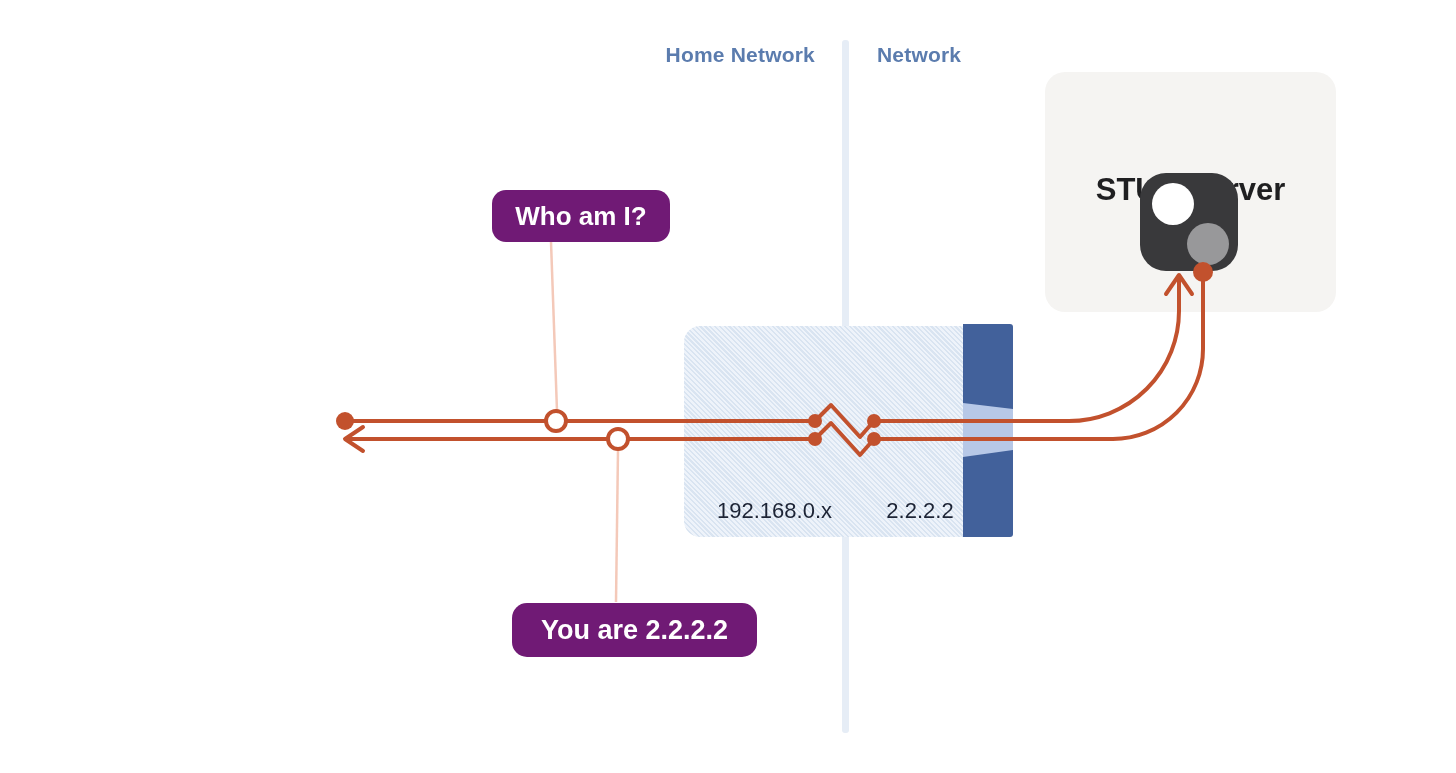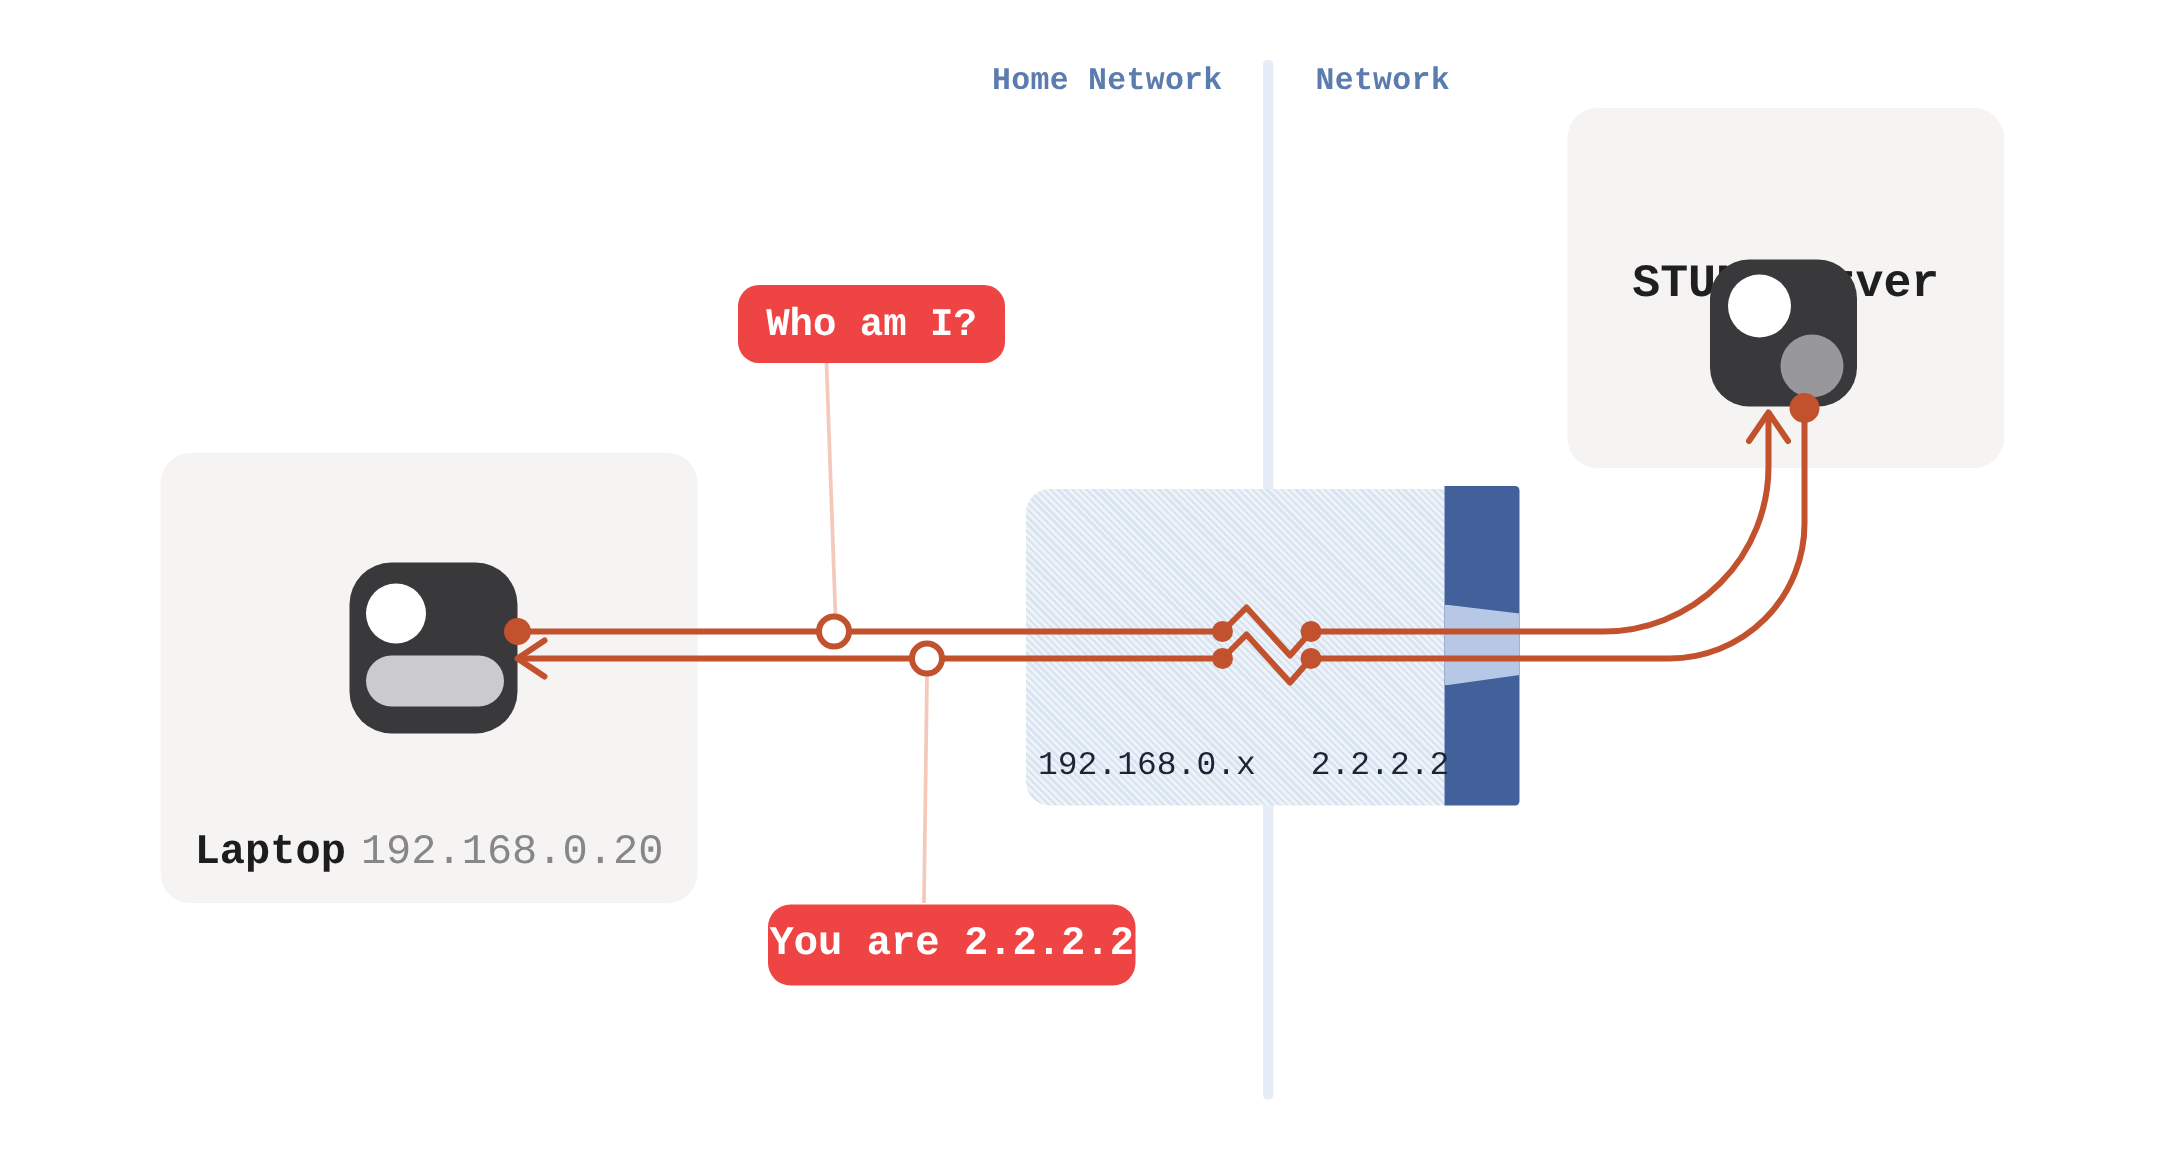--- a/index.html
+++ b/index.html
@@ -1,18 +1,18 @@
 <!DOCTYPE html>
 <html><head>
 <meta charset="utf-8">
 <style>
   html,body{margin:0;padding:0;background:#ffffff;}
   .canvas{
     position:relative;width:1456px;height:773px;background:#ffffff;overflow:hidden;
-    font-family:Liberation Mono, monospace;
+    font-family:Liberation Sans, sans-serif;
   }
   
   .divider{position:absolute;left:842px;top:40px;width:7px;height:693px;background:#e6edf6;border-radius:3px;}
   .zone-label{position:absolute;top:43px;font-size:21px;font-weight:700;color:#5b7cae;letter-spacing:.2px;}
   .zone-label.left{right:641px;}
   .zone-label.right{left:877px;}
   
   .box{position:absolute;background:#f5f4f2;border-radius:20px;}
   .box-title{position:absolute;left:0;width:100%;text-align:center;font-weight:700;color:#1f1f21;}
   
@@ -37,21 +37,21 @@
     background:repeating-linear-gradient(45deg,#d9e4f1 0px,#d9e4f1 1.6px,#eef3fa 1.6px,#eef3fa 3.4px);
   }
   .router-bar{position:absolute;left:279px;top:0;width:50px;height:213px;background:#42619b;border-radius:0 3px 3px 0;}
   .router-wedge{position:absolute;left:0;top:79px;width:50px;height:54px;background:#b7c8e7;
     clip-path:polygon(0 0,100% 11%,100% 87%,0 100%);}
   .router-title{position:absolute;left:0;top:21px;width:100%;text-align:center;font-size:27px;font-weight:700;color:#1d2435;}
   .router-ip{position:absolute;top:174px;width:140px;text-align:center;font-size:22px;font-weight:500;color:#1d2435;}
   .router-ip.lan{left:8px;text-align:right;}
   .router-ip.wan{left:166px;}
   
-  .badge{position:absolute;background:#ef4444;color:#ffffff;font-weight:700;text-align:left;
+  .badge{position:absolute;background:#701a75;color:#ffffff;font-weight:700;text-align:left;
     display:flex;align-items:center;justify-content:center;white-space:nowrap;}
   .badge.who{left:492px;top:190px;width:178px;height:52px;border-radius:14px;font-size:26px;}
   .badge.you{left:512px;top:603px;width:245px;height:54px;border-radius:15px;font-size:27px;}
   
   svg.overlay{position:absolute;left:0;top:0;pointer-events:none;}
 </style>
 </head>
 <body>
 
 <div class="canvas">
@@ -61,29 +61,20 @@
   <div class="zone-label right">Network</div>
 
   <div class="box stun">
     <div class="box-title">STUN Server</div>
     <div class="icon server-icon">
       <div class="dot-white"></div>
       <div class="dot-gray"></div>
     </div>
   </div>
 
-  <div class="box laptop">
-    <div class="icon laptop-icon">
-      <div class="dot-white"></div>
-      <div class="bar-gray"></div>
-    </div>
-    <div class="laptop-label">
-      <span class="name">Laptop</span><span class="ip">192.168.0.20</span>
-    </div>
-  </div>
 
   <div class="router">
     <div class="router-panel"></div>
     <div class="router-bar">
       <div class="router-wedge"></div>
     </div>
     <div class="router-ip lan">192.168.0.x</div>
     <div class="router-ip wan">2.2.2.2</div>
   </div>
 

